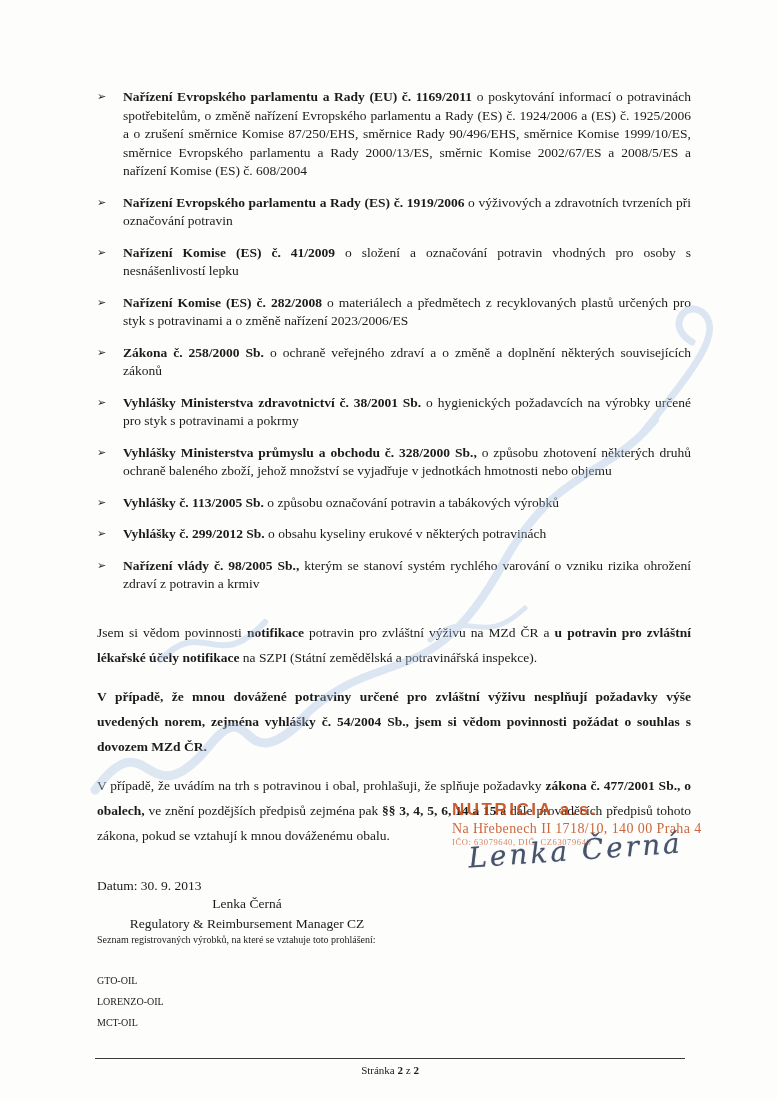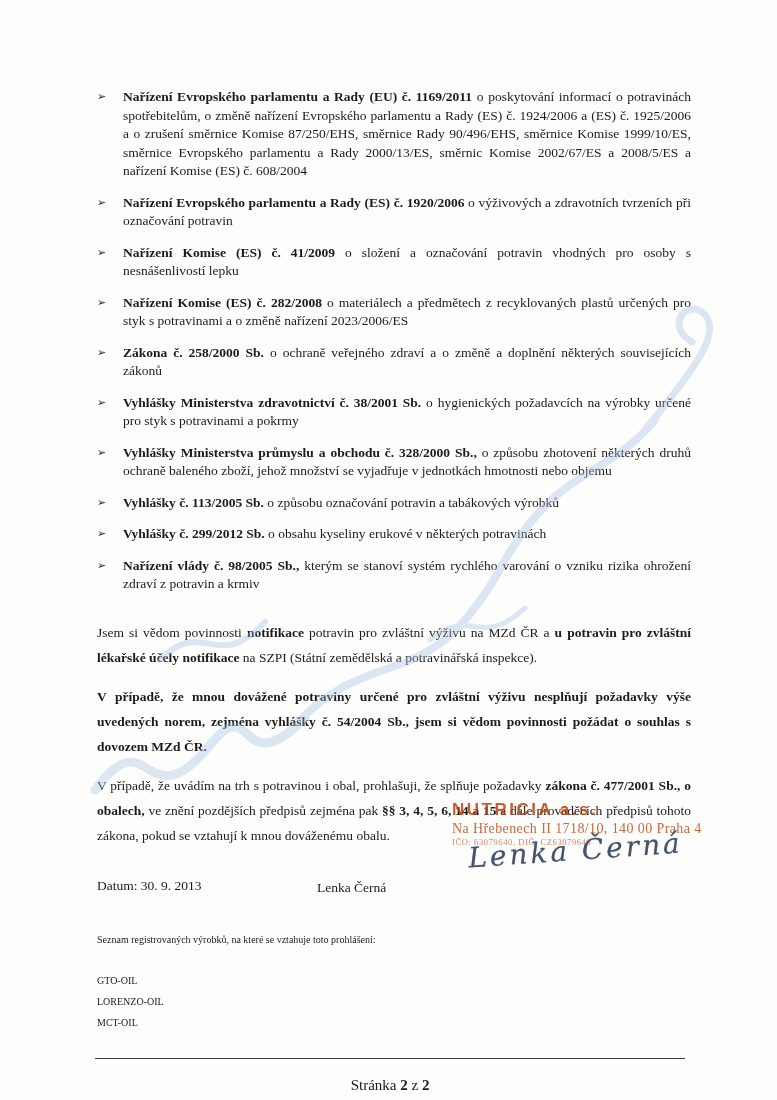--- a/index.html
+++ b/index.html
@@ -19,26 +19,26 @@
   .stamp { position:absolute; left:452px; top:800px; width:250px; color:#c2410c; z-index:3; }
   .stamp .company { font-family:"Liberation Sans", sans-serif; font-weight:bold; font-size:17px; letter-spacing:2.5px; opacity:.85; }
   .stamp .line1 { font-size:14px; opacity:.8; margin-top:1px; letter-spacing:.4px; }
   .stamp .line2 { font-size:8.5px; opacity:.65; letter-spacing:.6px; }
   .signature {
     position:absolute; left:468px; top:834px; z-index:4;
     font-family:"DejaVu Serif", serif; font-style:italic;
     font-size:28px; color:#46536b; transform:rotate(-4deg);
     letter-spacing:3px; text-shadow:0 0 1px rgba(70,83,107,.5);
   }
-  .sign-row { position:absolute; left:97px; right:86px; top:878px; display:flex; align-items:flex-start; z-index:2; font-size:13.5px; }
+  .sign-row { position:absolute; left:97px; right:86px; top:878px; display:flex; justify-content:space-between; align-items:flex-start; z-index:2; font-size:13.5px;flex-direction:column; }
   .signatory { text-align:center; width:300px; margin-top:2px; }
   .signatory .title { margin-top:4px; }
   .products-heading { position:absolute; left:97px; top:934px; font-size:10px; z-index:2; }
   .products { position:absolute; left:97px; top:970px; font-size:10px; line-height:21px; z-index:2; }
-  .footer { position:absolute; left:95px; right:92px; top:1058px; border-top:1.2px solid #3c3c3c; text-align:center; padding-top:18px; font-size:15px; z-index:2; }
+  .footer { position:absolute; left:95px; right:92px; top:1058px; border-top:1.2px solid #3c3c3c; text-align:center; padding-top:5px; font-size:11px; z-index:2; }
   .watermark { position:absolute; left:0; top:0; z-index:5; pointer-events:none; }
 </style>
 </head>
 <body>
 
 <div class="page">
 
   <svg class="watermark" width="777" height="1100" viewBox="0 0 777 1100">
     <g fill="none" stroke="#a8c2e2" stroke-linecap="round" opacity="0.38">
       <path stroke-width="9" d="M95,790 C150,715 145,825 210,745 C255,690 238,785 305,718"></path>
@@ -51,21 +51,21 @@
 
   <div class="content">
 
     <div>
       <div class="bullet">
         <span class="marker">➢</span>
         <span class="btext"><span class="b">Nařízení Evropského parlamentu a Rady (EU) č. 1169/2011</span><span> o poskytování informací o potravinách spotřebitelům, o změně nařízení Evropského parlamentu a Rady (ES) č. 1924/2006 a (ES) č. 1925/2006 a o zrušení směrnice Komise 87/250/EHS, směrnice Rady 90/496/EHS, směrnice Komise 1999/10/ES, směrnice Evropského parlamentu a Rady 2000/13/ES, směrnic Komise 2002/67/ES a 2008/5/ES a nařízení Komise (ES) č. 608/2004</span></span>
       </div>
       <div class="bullet">
         <span class="marker">➢</span>
-        <span class="btext"><span class="b">Nařízení Evropského parlamentu a Rady (ES) č. 1920/2006</span><span> o výživových a zdravotních tvrzeních při označování potravin</span></span>
+        <span class="btext"><span class="b">Nařízení Evropského parlamentu a Rady (ES) č. 1919/2006</span><span> o výživových a zdravotních tvrzeních při označování potravin</span></span>
       </div>
       <div class="bullet">
         <span class="marker">➢</span>
         <span class="btext"><span class="b">Nařízení Komise (ES) č. 41/2009</span><span> o složení a označování potravin vhodných pro osoby s nesnášenlivostí lepku</span></span>
       </div>
       <div class="bullet">
         <span class="marker">➢</span>
         <span class="btext"><span class="b">Nařízení Komise (ES) č. 282/2008</span><span> o materiálech a předmětech z recyklovaných plastů určených pro styk s potravinami a o změně nařízení 2023/2006/ES</span></span>
       </div>
       <div class="bullet">
@@ -107,20 +107,21 @@
     <div class="line1">Na Hřebenech II 1718/10, 140 00 Praha 4</div>
     <div class="line2">IČO: 63079640, DIČ: CZ63079640</div>
   </div>
 
   <div class="signature">Lenka  Černá</div>
 
   <div class="sign-row">
     <div>Datum: 30. 9. 2013</div>
     <div class="signatory">
       <div>Lenka Černá</div>
+      <div class="title">Regulatory &amp;  Reimbursement Manager CZ</div>
     </div>
   </div>
 
   <div class="products-heading">Seznam registrovaných výrobků, na které se vztahuje toto prohlášení:</div>
 
   <div class="products">
     <div>GTO-OIL</div>
     <div>LORENZO-OIL</div>
     <div>MCT-OIL</div>
   </div>

